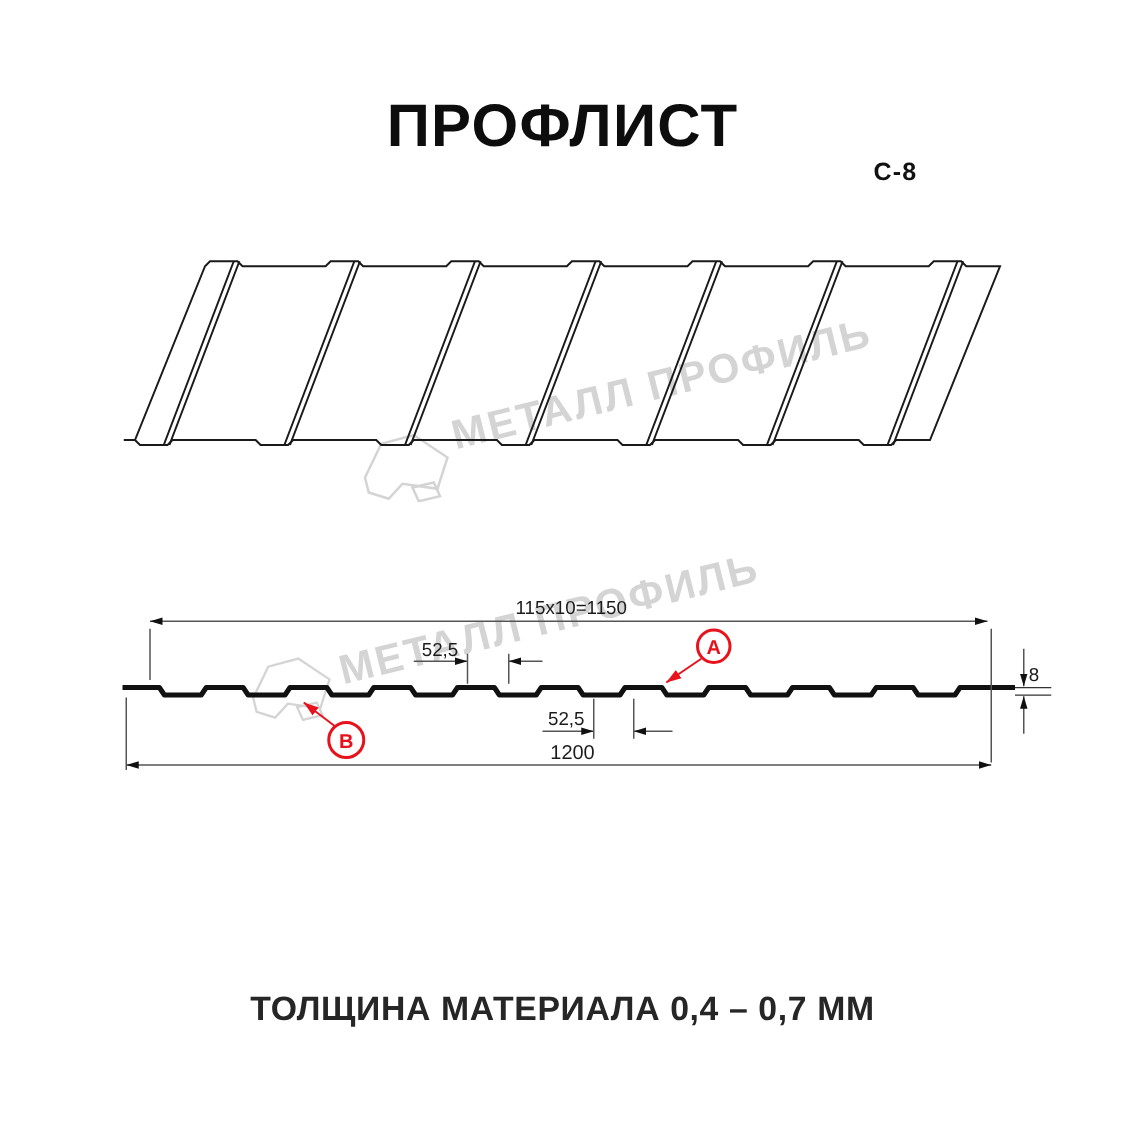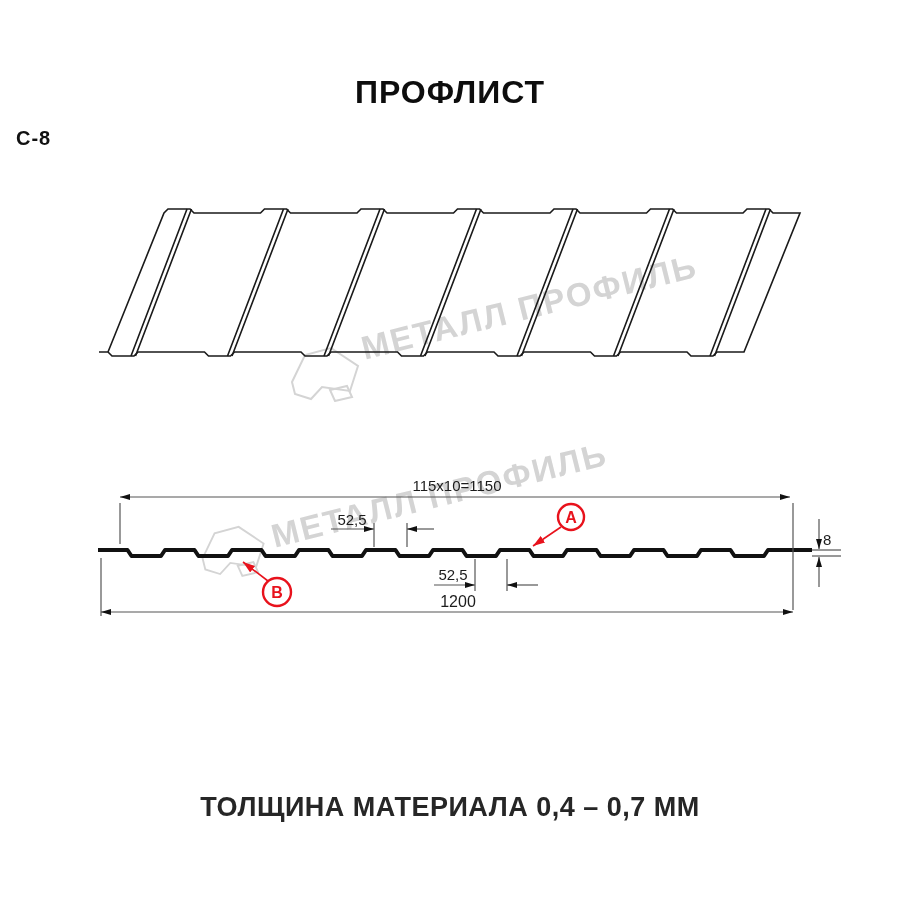--- a/index.html
+++ b/index.html
@@ -5,24 +5,24 @@
   :root{
     --red:#e8121c; --line:#1a1a1a; --wm:#d4d4d4; --dim:#555;
   }
   html,body{margin:0;padding:0;}
   .page{
     position:relative;width:900px;height:900px;background:#ffffff;overflow:hidden;
     font-family:"Liberation Sans","DejaVu Sans",sans-serif;
   }
   .title{
     position:absolute;left:0;top:74px;width:900px;text-align:center;
-    font-size:32px;font-weight:800;letter-spacing:1px;color:#0d0d0d;
+    font-size:48px;font-weight:800;letter-spacing:1px;color:#0d0d0d;
   }
   .subtitle{
-    position:absolute;left:16px;top:127px;width:734px;text-align:left;
+    position:absolute;left:0;top:127px;width:734px;text-align:right;
     font-size:20px;font-weight:600;letter-spacing:1px;color:#111;
   }
   .footer-note{
     position:absolute;left:0;top:792px;width:900px;text-align:center;
     font-size:27px;font-weight:600;letter-spacing:0.5px;color:#262626;
   }
   .wm-text{
     position:absolute;color:var(--wm);font-weight:700;font-size:33px;
     letter-spacing:2px;white-space:nowrap;transform-origin:0 50%;
     transform:rotate(-14deg);

